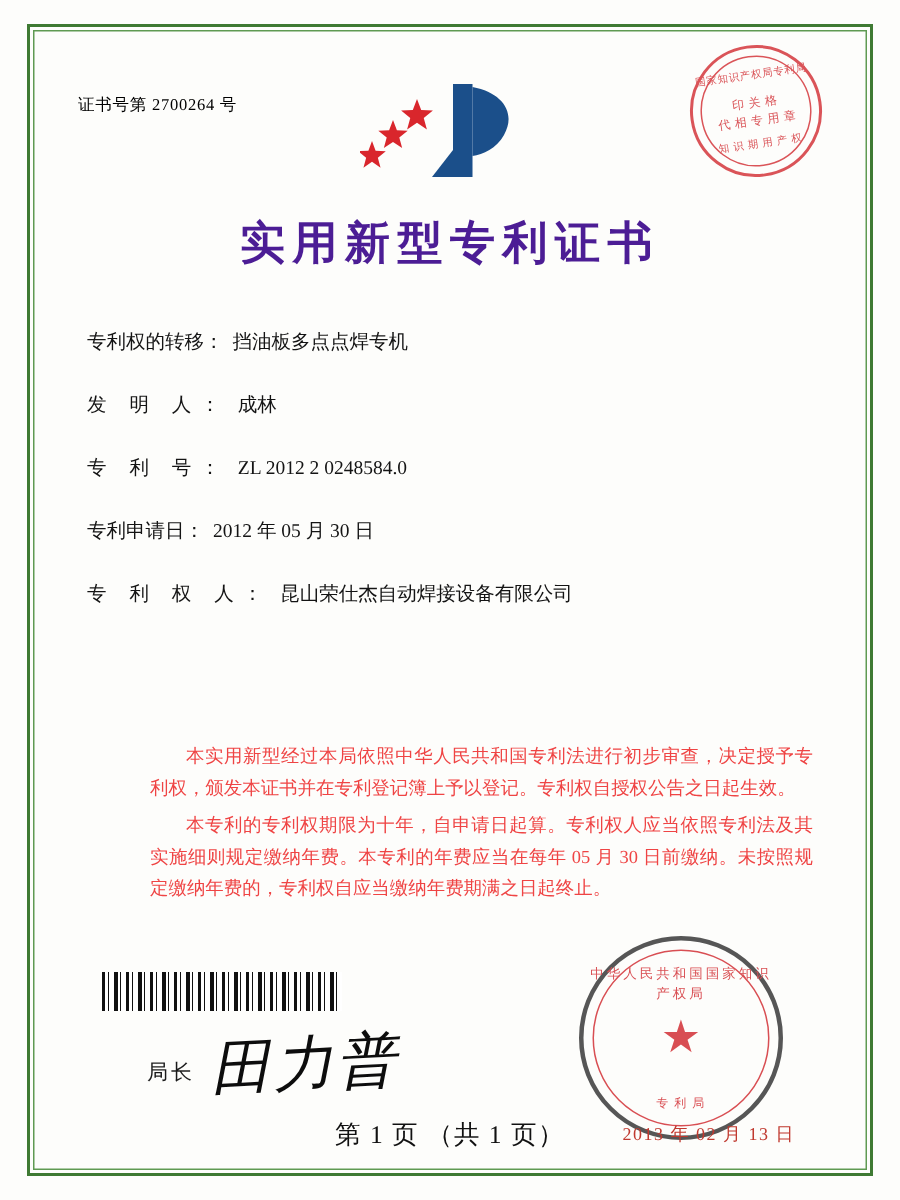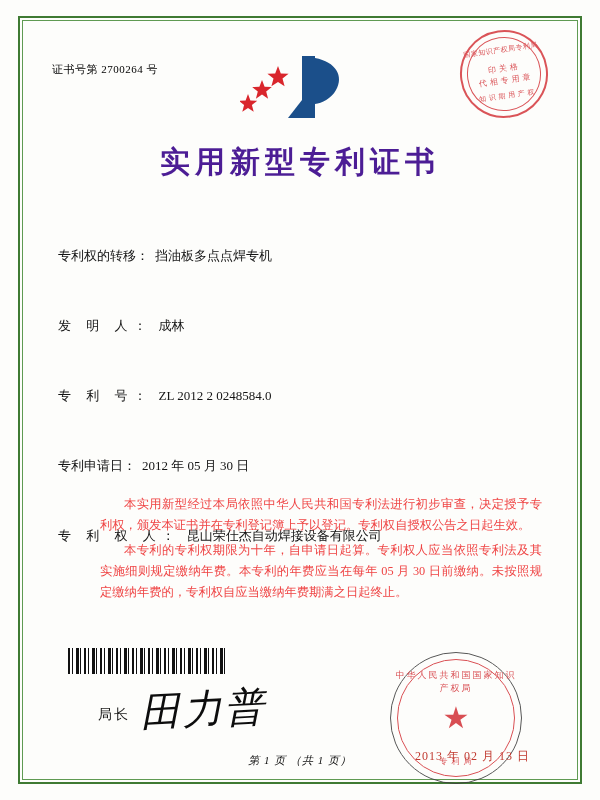--- a/index.html
+++ b/index.html
@@ -120,21 +120,20 @@
     margin-bottom: 22px;
     color: #141414;
     white-space: nowrap;
   }
   .field-label {
     display: inline-block;
   }
   .field-value {
     display: inline-block;
     margin-left: 6px;
-    margin-top: 28px;
   }
   .spaced {
     letter-spacing: 6px;
   }
 
   
   .body-text {
     position: absolute;
     left: 58px;
     right: 58px;
@@ -183,25 +182,25 @@
     font-style: italic;
     color: #0d0d0d;
     letter-spacing: 2px;
     transform: rotate(-3deg);
   }
 
   
   .bottom-seal {
     position: absolute;
     right: 78px;
-    top: 652px;
+    top: 624px;
     width: 130px;
     height: 130px;
     border-radius: 50%;
-    border: 1px solid #404040;
+    border: 3px solid #404040;
     color: #d4373c;
     opacity: 0.88;
   }
   .bottom-seal .ring2 {
     position: absolute;
     left: 6px; top: 6px; right: 6px; bottom: 6px;
     border: 1px solid #d4373c;
     border-radius: 50%;
   }
   .bottom-seal .star {
@@ -231,24 +230,23 @@
     color: #c0392f;
     letter-spacing: 1px;
   }
 
   
   .footer {
     position: absolute;
     left: 0; right: 0;
     bottom: 32px;
     text-align: center;
-    font-size: 11px;
+    font-size: 17px;
     color: #111;
     letter-spacing: 1px;
-    font-style: italic;
   }
 </style>
 </head>
 <body>
 
 <div class="page">
 
   <div class="border-outer"></div>
   <div class="border-inner"></div>
 

